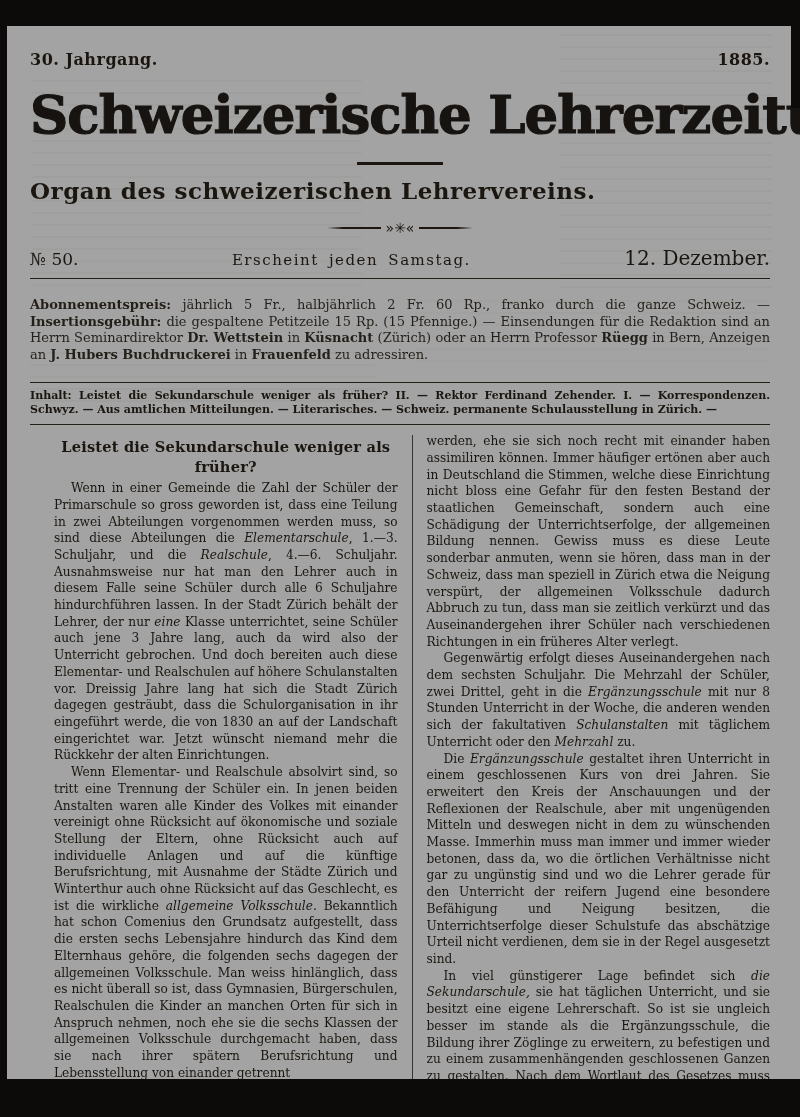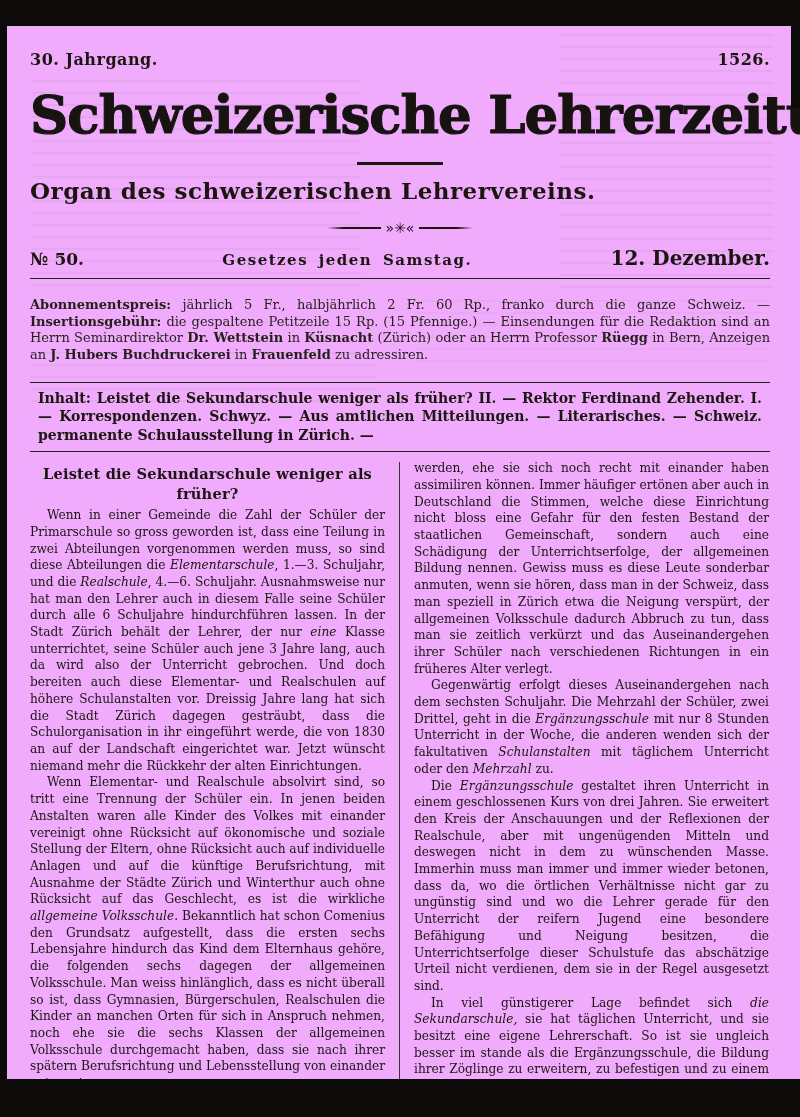--- a/index.html
+++ b/index.html
@@ -3,21 +3,21 @@
 <meta charset="utf-8">
 <style>
   html,body { margin:0; padding:0; }
   body {
     width:800px; height:1117px; overflow:hidden;
     background:#e8e6e0;
     font-family:"DejaVu Serif","Liberation Serif",serif;
   }
   .page {
     position:relative; width:800px; height:1117px;
-    background:#f0abfc; color:#1b1610; overflow:hidden;
+    background:#a3a3a3; color:#1b1610; overflow:hidden;
   }
   
   .edge { position:absolute; background:#0d0b09; z-index:5; }
   .edge-top { top:0; left:0; width:800px; height:26px; }
   .edge-bottom { left:0; bottom:0; width:800px; height:38px; }
   .edge-left { top:0; left:0; width:7px; height:1117px; }
   .edge-right-top { top:0; right:0; width:9px; height:108px; }
 
   
   .ghost {
@@ -53,39 +53,39 @@
   .ornament {
     display:flex; align-items:center; justify-content:center;
     margin:16px 0 10px; height:16px;
   }
   .orn-line { width:54px; height:2px; background:linear-gradient(90deg,transparent,#1b1610 30%,#1b1610); }
   .orn-line.rev { transform:scaleX(-1); }
   .orn-glyph { font-size:14px; margin:0 5px; font-family:"DejaVu Sans",sans-serif; }
 
   .issue-row {
     display:flex; justify-content:space-between; align-items:baseline;
-    font-weight:bold; margin:6px 0 8px;
+    font-weight:normal; margin:6px 0 8px;
   }
   .issue-no { font-size:17px; }
   .issue-freq { font-size:15px; letter-spacing:1.5px; word-spacing:4px; }
   .issue-date { font-size:20px; }
 
   .rule { border:0; border-top:1.3px solid #241f19; margin:3px 0; }
   .rule.thin { border-top-width:1px; }
 
   .imprint {
     margin:18px 0; font-size:13px; line-height:1.28; text-align:justify;
     color:#241f19;
   }
   .inhalt {
-    margin:6px 8px; font-size:14px; font-weight:bold; line-height:1.35;
+    margin:6px 0; font-size:11px; font-weight:bold; line-height:1.35;
     text-align:justify;
   }
 
-  .columns { display:flex; margin-top:8px; }
+  .columns { display:flex; margin-top:8px;margin-left:24px; }
   .col { width:355px; font-size:12.2px; line-height:1.37; text-align:justify; }
   .col-rule { width:1px; background:#3a342c; margin:2px 14px 0 14px; min-height:675px; }
 
   .article-heading {
     margin:4px 0 3px; font-size:14.6px; font-weight:bold; text-align:center;
     letter-spacing:.2px;
   }
   .section-num { text-align:center; font-size:13px; margin:3px 0 7px; }
 
   .para { margin:0; text-indent:17px; }
@@ -105,38 +105,38 @@
 
   <div class="ghost ghost-a"></div>
   <div class="ghost ghost-b"></div>
   <div class="ghost ghost-c"></div>
   <div class="ghost ghost-d"></div>
 
   <div class="content">
 
     <div class="vol-row">
       <span>30. Jahrgang.</span>
-      <span>1526.</span>
+      <span>1885.</span>
     </div>
 
     <h1 class="masthead-title">Schweizerische Lehrerzeitung.</h1>
 
     <div class="title-rule"></div>
 
     <h2 class="masthead-subtitle">Organ des schweizerischen Lehrervereins.</h2>
 
     <div class="ornament">
       <span class="orn-line"></span>
       <span class="orn-glyph">»✳«</span>
       <span class="orn-line rev"></span>
     </div>
 
     <div class="issue-row">
       <span class="issue-no">№ 50.</span>
-      <span class="issue-freq">Gesetzes jeden Samstag.</span>
+      <span class="issue-freq">Erscheint jeden Samstag.</span>
       <span class="issue-date">12. Dezember.</span>
     </div>
 
     <hr class="rule">
 
     <p class="imprint"><b>Abonnementspreis:</b><span> jährlich 5 Fr., halbjährlich 2 Fr. 60 Rp., franko durch die ganze Schweiz. — </span><b>Insertionsgebühr:</b><span> die gespaltene Petitzeile 15 Rp. (15 Pfennige.) — Einsendungen für die Redaktion sind an Herrn Seminardirektor </span><b>Dr. Wettstein</b><span> in </span><b>Küsnacht</b><span> (Zürich) oder an Herrn Professor </span><b>Rüegg</b><span> in Bern, Anzeigen an </span><b>J. Hubers Buchdruckerei</b><span> in </span><b>Frauenfeld</b><span> zu adressiren.</span></p>
 
     <hr class="rule thin">
 
     <p class="inhalt"><b>Inhalt:</b><span> Leistet die Sekundarschule weniger als früher? II. — Rektor Ferdinand Zehender. I. — Korrespondenzen. Schwyz. — Aus amtlichen Mitteilungen. — Literarisches. — Schweiz. permanente Schulausstellung in Zürich. —</span></p>

